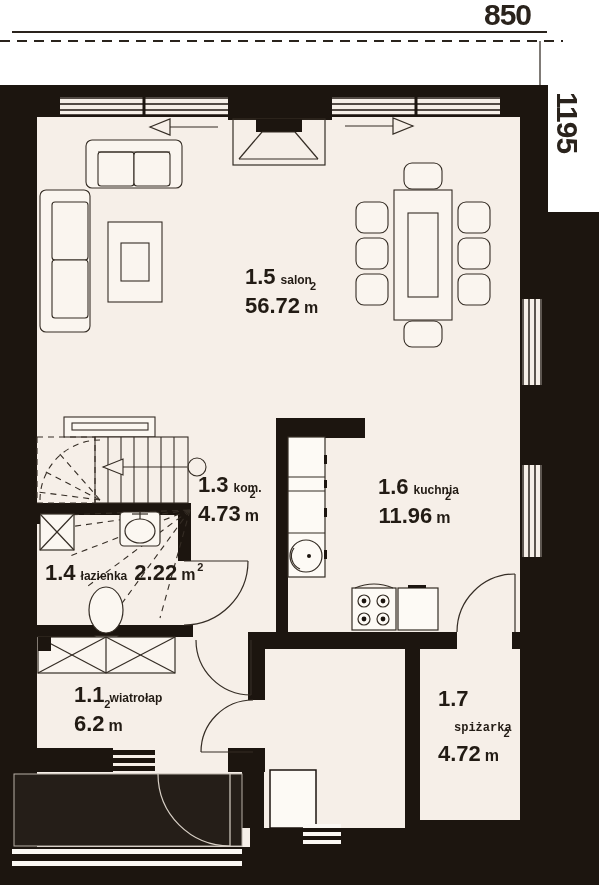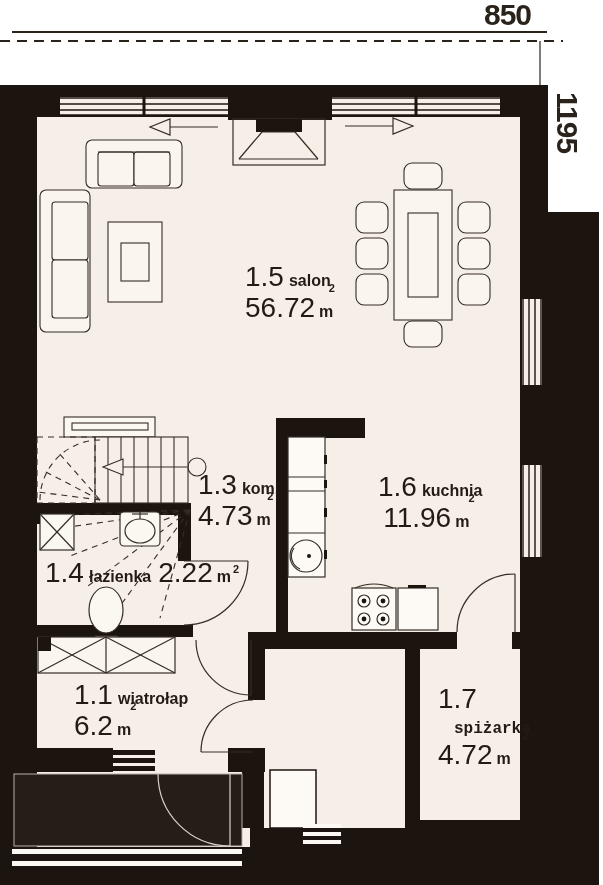--- a/index.html
+++ b/index.html
@@ -2,22 +2,22 @@
 <html><head>
 <meta charset="utf-8">
 <style>
   html,body{margin:0;padding:0;background:#ffffff;}
   .canvas{position:relative;width:599px;height:885px;background:#ffffff;overflow:hidden;
           font-family:"Liberation Sans",sans-serif;color:#221b14;}
   .plan-svg{position:absolute;left:0;top:0;}
   .dim-label{position:absolute;font-weight:bold;font-size:30px;letter-spacing:-1px;color:#2a231c;}
   .dim-h{left:584px;top:92px;width:110px;transform:rotate(90deg);transform-origin:top left;}
   .room-label{position:absolute;white-space:nowrap;line-height:25px;}
-  .n-big{font-size:28px;font-weight:normal;}
-  .n-med{font-size:16px;font-weight:bold;margin-left:5px;}
+  .n-big{font-size:22px;font-weight:bold;}
+  .n-med{font-size:12px;font-weight:bold;margin-left:5px;}
   .n-unit{font-size:16px;font-weight:bold;margin-left:4px;}
   .sup2{font-size:11px;font-weight:bold;position:relative;top:6px;display:inline-block;}
   .sup2.raised{top:-9px;margin-left:2px;}
 </style>
 </head>
 <body>
 
 <div class="canvas">
 
 <svg class="plan-svg" width="603" height="885" viewBox="0 0 603 885">

